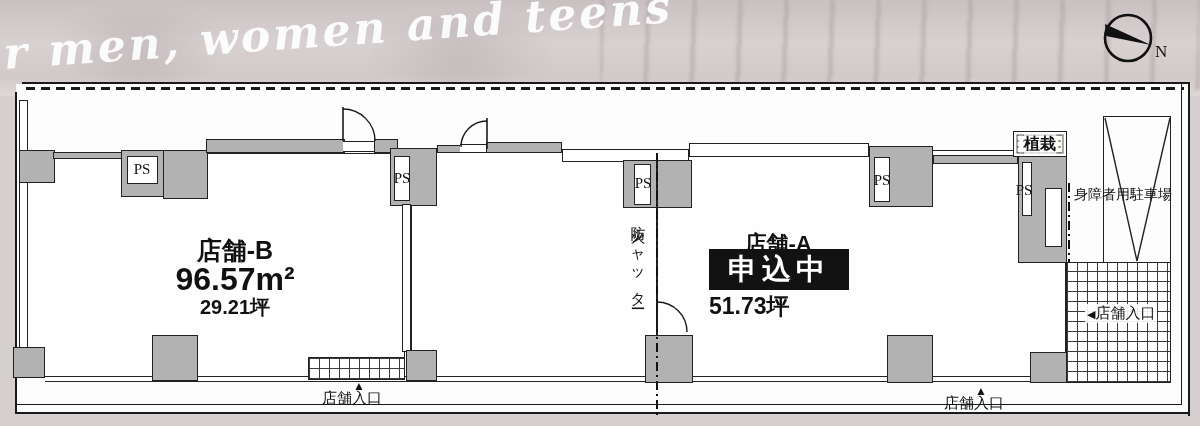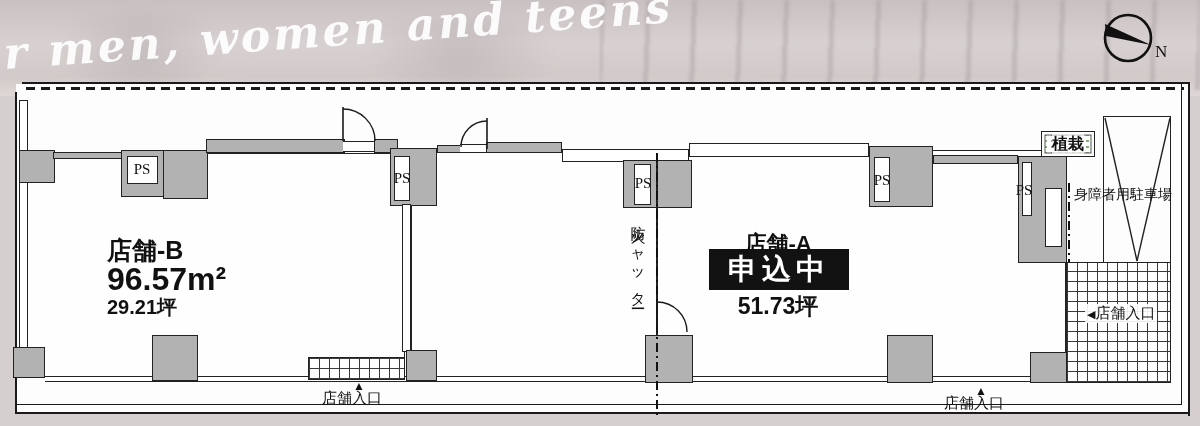--- a/index.html
+++ b/index.html
@@ -27,21 +27,21 @@
   .pstext{font-family:"Liberation Serif",serif;font-size:15px;color:#111;text-align:center;}
   .dashdot{width:2px;background:repeating-linear-gradient(180deg,#111 0 9px,transparent 9px 13px,#111 13px 15px,transparent 15px 19px);}
   .grid{background-color:#fff;border:1.2px solid #222;
     background-image:repeating-linear-gradient(90deg,#3a3a3a 0 1px,transparent 1px 10px),
                      repeating-linear-gradient(0deg,#3a3a3a 0 1px,transparent 1px 10px);}
   .storefront{background:#fff;border-top:1.2px solid #222;border-bottom:1.2px solid #222;}
   .jpserif{font-family:"Liberation Serif",serif;color:#111;}
   .jpbold{font-weight:700;color:#111;}
   .vtext{writing-mode:vertical-rl;text-orientation:upright;letter-spacing:3px;}
   .planting{background:#fff;border:1.3px solid #222;box-shadow:inset 0 0 0 2.5px #fff,inset 0 0 0 3.5px #555;
-    background-image:radial-gradient(circle,#7fae6f 1.1px,transparent 1.3px);background-size:7px 6px;margin-left:28px;}
+    background-image:radial-gradient(circle,#7fae6f 1.1px,transparent 1.3px);background-size:7px 6px;}
   .statusbox{background:#121212;color:#fff;text-align:center;}
   .ctr{display:flex;align-items:center;justify-content:center;}
   svg{display:block;overflow:visible;}
 </style>
 </head>
 <body>
 
 <div class="a banner">
   <div class="a blob" style="left:30px;top:12px;width:220px;height:75px;"></div>
   <div class="a blob" style="left:330px;top:20px;width:260px;height:65px;"></div>
@@ -142,21 +142,21 @@
 <div class="a" style="left:1085px;top:304px;white-space:nowrap;background:rgba(255,255,255,.9);padding:0 2px;">
   <span style="font-size:11px;color:#111;">◀</span><span class="jpserif" style="font-size:15px;">店舗入口</span>
 </div>
 <div class="a grid" style="left:308px;top:357px;width:97px;height:23px;"></div>
 
 <div class="a" style="left:350px;top:379px;width:18px;font-size:12px;color:#111;text-align:center;">▲</div>
 <div class="a jpserif" style="left:322px;top:389px;width:80px;font-size:15px;white-space:nowrap;">店舗入口</div>
 <div class="a" style="left:972px;top:384px;width:18px;font-size:12px;color:#111;text-align:center;">▲</div>
 <div class="a jpserif" style="left:944px;top:394px;width:80px;font-size:15px;white-space:nowrap;">店舗入口</div>
 
-<div class="a" style="left:107px;top:236px;width:220px;">
+<div class="a" style="left:125px;top:236px;width:220px;text-align:center;">
   <div class="jpbold" style="font-size:25px;line-height:29px;">店舗-B</div>
   <div class="jpbold" style="font-size:32px;line-height:28px;">96.57m²</div>
   <div class="jpbold" style="font-size:20px;line-height:28px;">29.21坪</div>
 </div>
 
 <div class="a jpbold" style="left:716px;top:229px;width:124px;font-size:22px;text-align:center;">店舗-A</div>
 <div class="a statusbox" style="left:709px;top:249px;width:140px;height:41px;font-size:29px;font-weight:700;line-height:41px;letter-spacing:5px;">申込中</div>
-<div class="a jpbold" style="left:709px;top:291px;width:138px;font-size:23px;text-align:center;">51.73坪</div>
+<div class="a jpbold" style="left:709px;top:291px;width:138px;font-size:23px;">51.73坪</div>
 
 </body></html>

